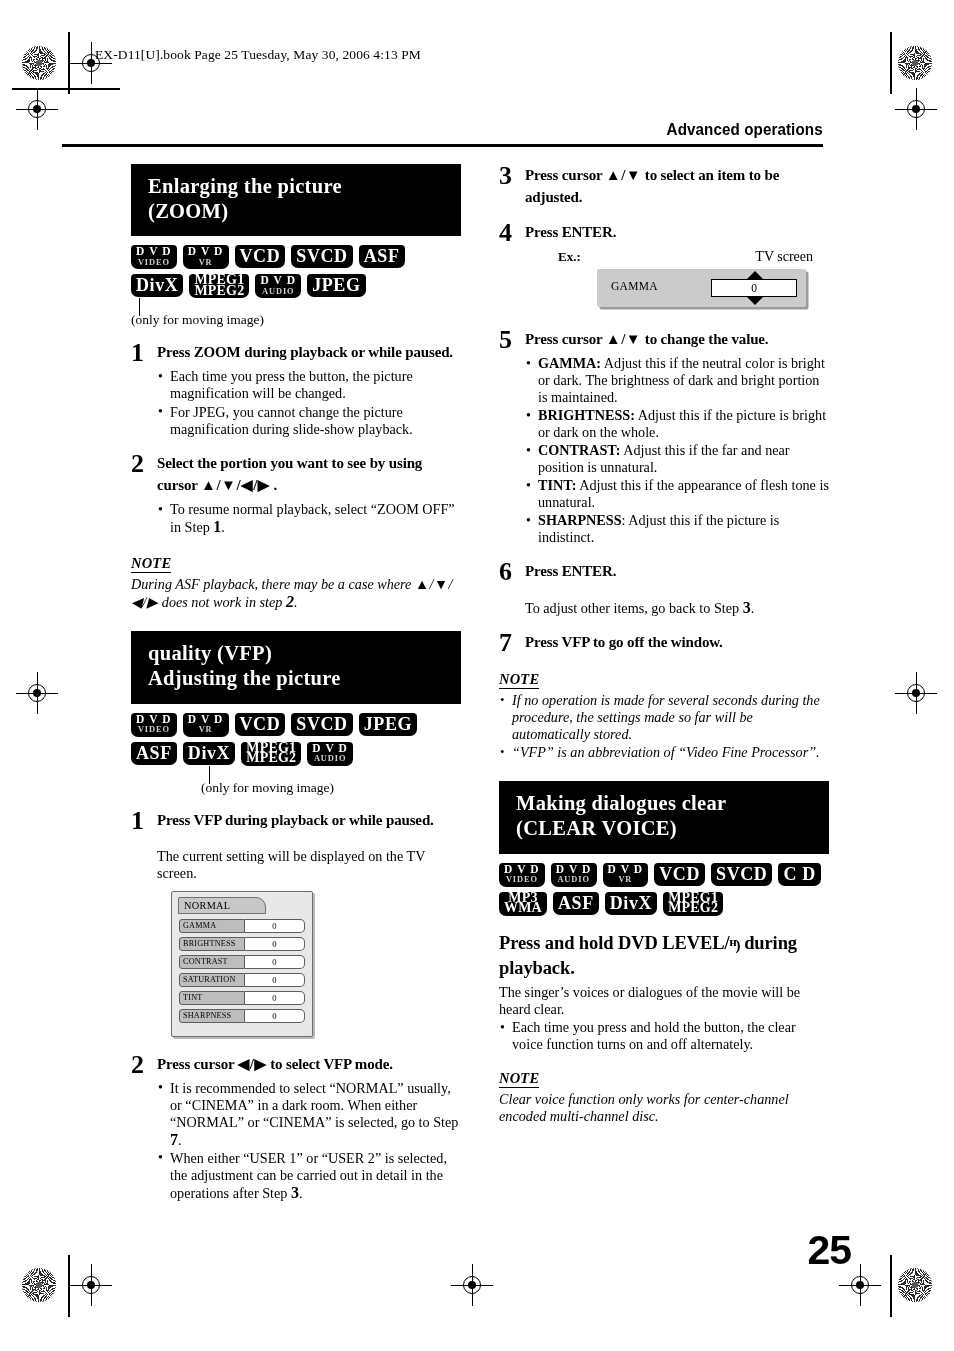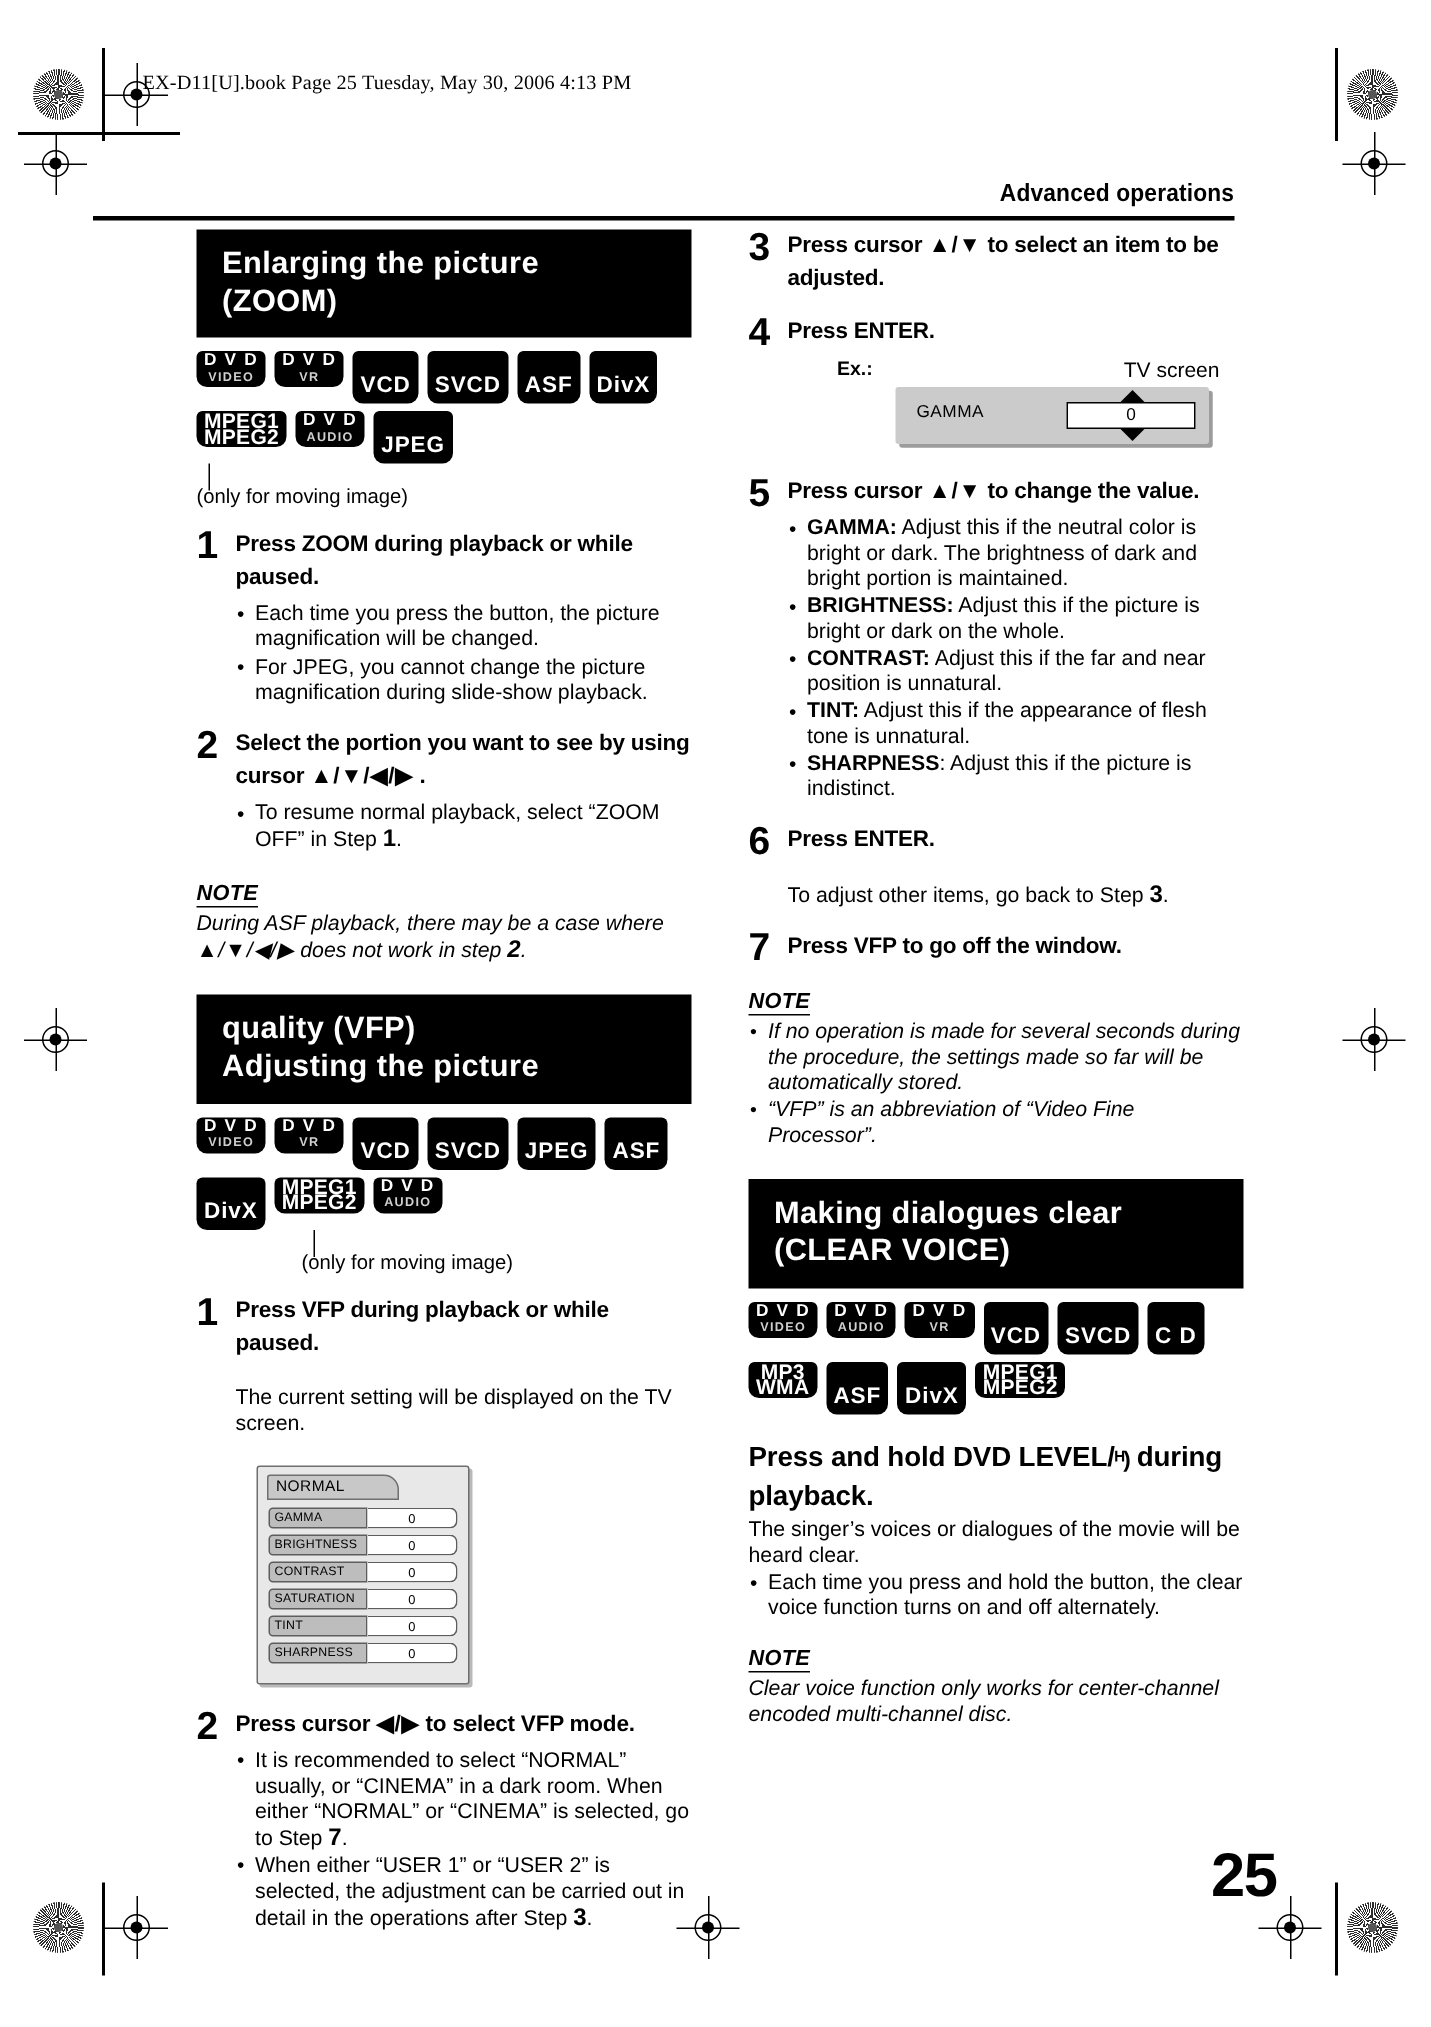--- a/index.html
+++ b/index.html
@@ -94,22 +94,23 @@
     left: 62px;
     right: 131px;
     top: 144px;
     height: 3px;
     background: #000;
   }
 
   
   .col {
     position: absolute;
-    top: 153px;
+    top: 164px;
     width: 330px;
+    font-family: Liberation Serif, serif;
   }
   .col-left  { left: 131px; }
   .col-right { left: 499px; }
 
   
   .banner {
     background: #000;
     color: #fff;
     font-weight: bold;
     font-size: 20.5px;
@@ -146,24 +147,23 @@
     line-height: 11.5px;
     letter-spacing: 1.1px;
   }
   .badge .b2 {
     font-size: 8.4px;
     line-height: 9.5px;
     letter-spacing: 0.9px;
     color: #cfcfcf;
   }
   .badge.single .b1 {
-    font-size: 15px;
+    font-size: 18px;
     line-height: 20px;
     letter-spacing: 0.6px;
-    margin-top: 12px;
   }
   .badge.two-equal .b1,
   .badge.two-equal .b2 {
     font-size: 14px;
     line-height: 10.5px;
     letter-spacing: 0.2px;
     color: #fff;
   }
 
   
@@ -268,21 +268,21 @@
     top: -1px;
     font-style: normal;
     font-size: 13px;
   }
   .note-block { margin-top: 16px; }
 
   
   .vfp-panel {
     position: relative;
     width: 142px;
-    margin: 18px 0 0 40px;
+    margin: 8px 0 0 40px;
     background: #e8e8e8;
     border: 1.4px solid #6f6f6f;
     border-radius: 2px;
     padding: 6px 7px 9px 7px;
     box-sizing: border-box;
     box-shadow: 2px 2px 0 #b9b9b9;
   }
   .vfp-tab {
     position: relative;
     height: 17px;

